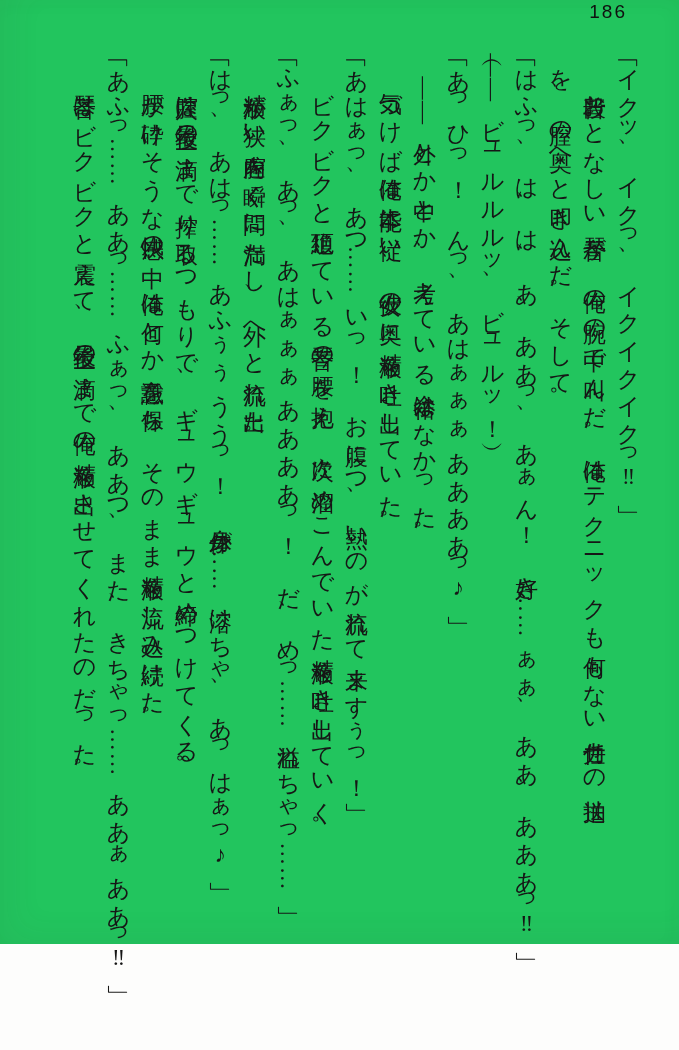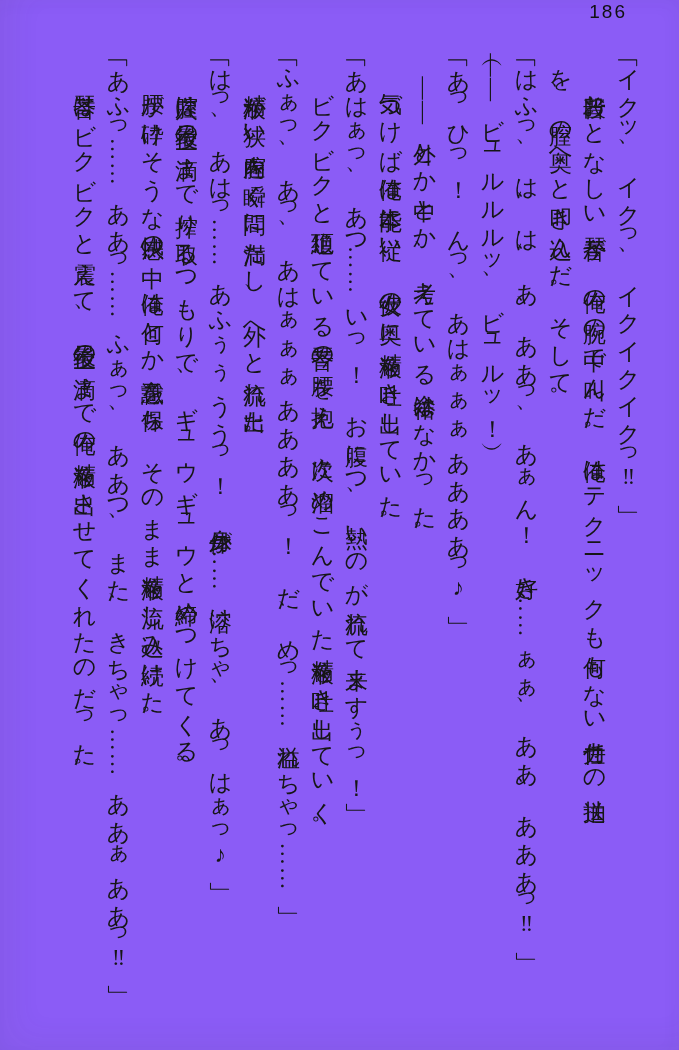--- a/index.html
+++ b/index.html
@@ -6,22 +6,22 @@
     margin: 0;
     padding: 0;
     width: 679px;
     height: 1050px;
     overflow: hidden;
     background: #fdfdfc;
   }
   .book-page {
     position: relative;
     width: 679px;
-    height: 1050px;
-    background: #8b5cf6;
+    height: 944px;
+    background: #22c55e;
     font-family: "Liberation Serif", "DejaVu Serif", serif;
     color: #1a1a1a;
   }
   
   .book-page::after {
     content: "";
     position: absolute;
     inset: 0;
     pointer-events: none;
     box-shadow:

